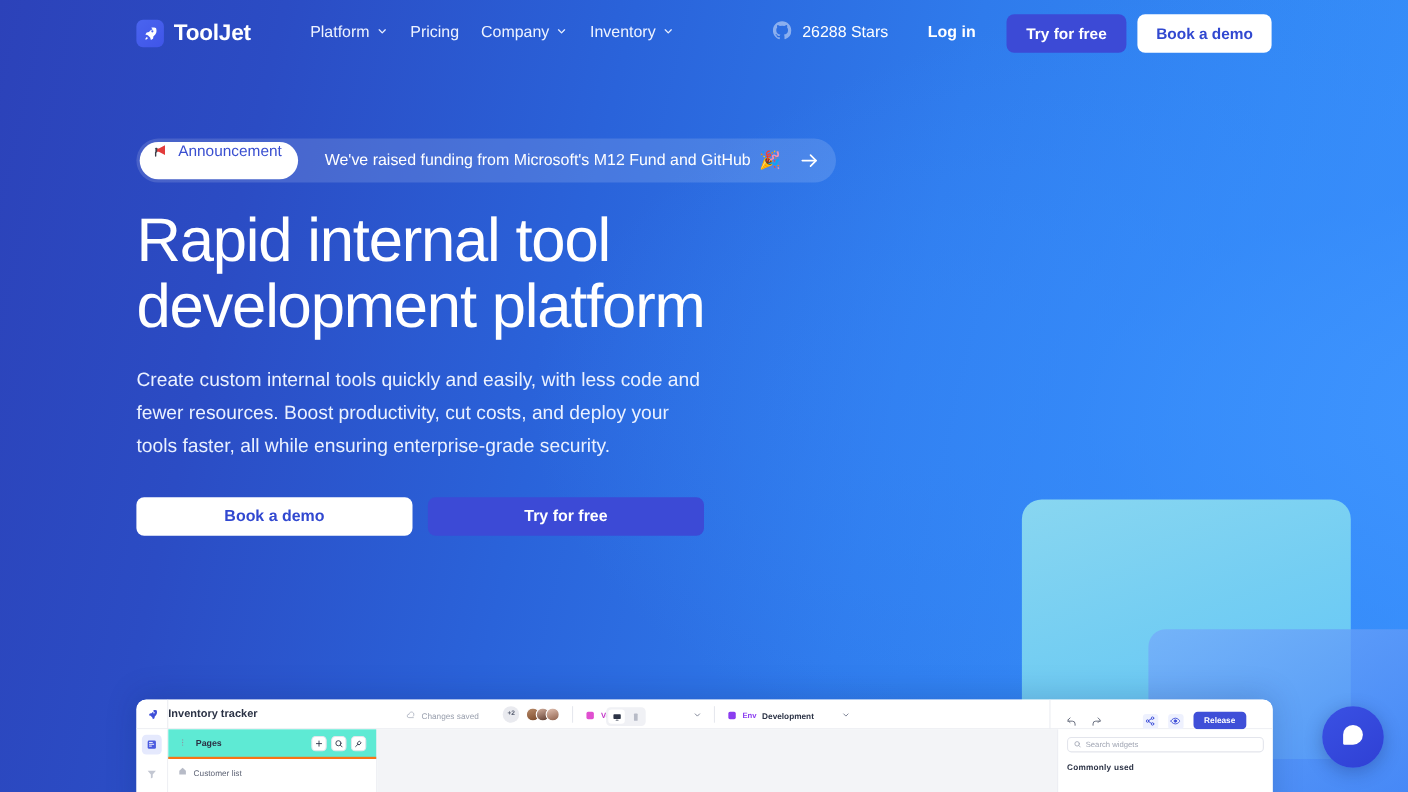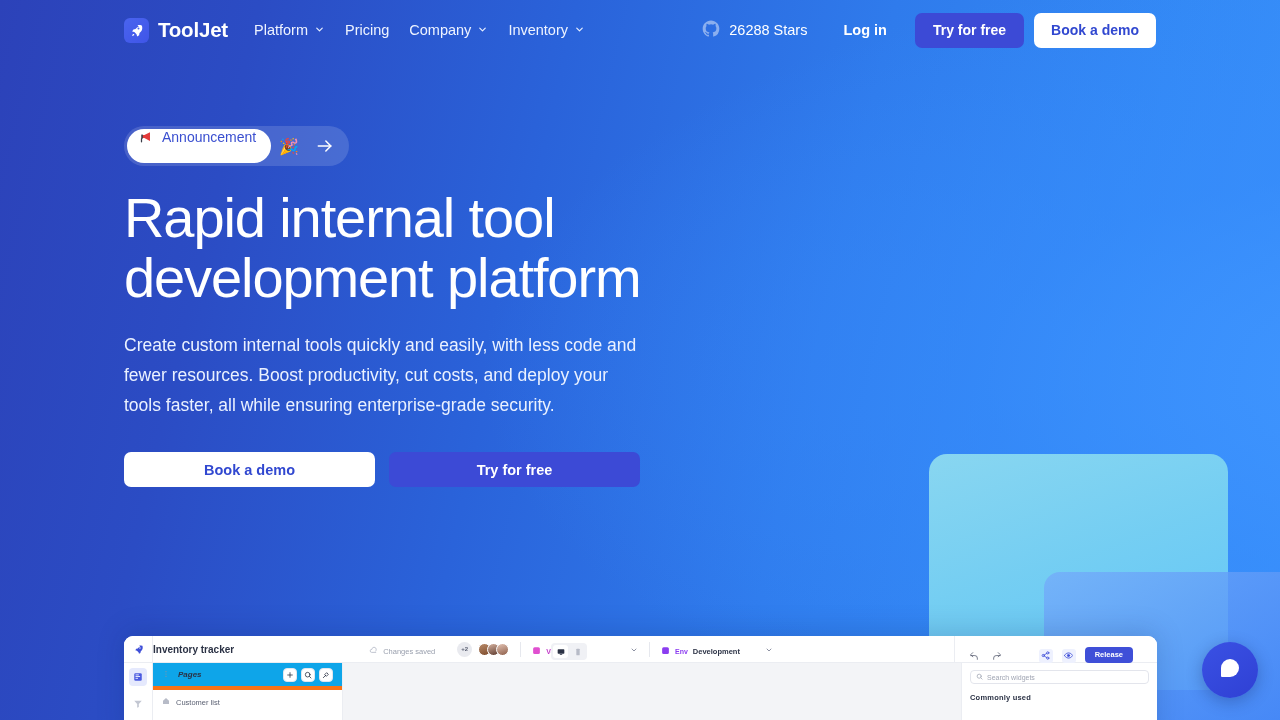--- a/index.html
+++ b/index.html
@@ -30,21 +30,21 @@
     left: 1044px; top: 572px; width: 236px; height: 148px;
     border-radius: 16px 0 0 0;
     background: linear-gradient(150deg, rgba(116,172,250,.78) 0%, rgba(74,134,245,.78) 100%);
   }
 
   
   #navbar {
     position: absolute; left: 0; top: 0; width: 1280px; height: 60px;
     display: flex; align-items: center; padding: 0 124px; z-index: 40;
   }
-  #brand { display: flex; align-items: center; gap: 9px; margin-right: 16px; cursor: pointer; }
+  #brand { display: flex; align-items: center; gap: 9px; margin-right: 44px; cursor: pointer; }
   #brand-mark {
     width: 25px; height: 25px; border-radius: 6px;
     background: linear-gradient(140deg,#4a64ef 0%, #3f55e8 100%);
     display: flex; align-items: center; justify-content: center;
   }
   #brand-name { color: #fff; font-size: 20.5px; font-weight: 700; letter-spacing: -0.2px; }
   .nav-link {
     display: flex; align-items: center; gap: 6px;
     color: #eef3ff; font-size: 14.5px; font-weight: 400;
     padding: 6px 10px; cursor: pointer; white-space: nowrap;
@@ -152,21 +152,21 @@
   #app-body { display: flex; height: 83px; }
   #app-leftrail {
     width: 29px; border-right: 1px solid #ebedf2; background: #fff;
     display: flex; flex-direction: column; align-items: center; padding-top: 5px; gap: 9px;
   }
   .rail-icon { width: 18px; height: 18px; border-radius: 4px; display: flex; align-items: center; justify-content: center; }
   .rail-icon.active { background: #e5e9fd; }
   #pages-panel { width: 190px; border-right: 1px solid #ebedf2; background: #fff; }
   #pages-header {
     height: 27px; display: flex; align-items: center; gap: 8px;
-    padding: 0 9px; background: #0ea5e9; border-bottom: 4px solid #f97316; font-style: italic;
+    padding: 0 9px; background: #5eead4; border-bottom: 2px solid #f97316;
   }
   #pages-title { font-size: 8px; font-weight: 700; color: #2b3245; }
   #pages-actions { margin-left: auto; display: flex; gap: 4px; }
   .pg-btn {
     width: 14px; height: 14px; border: 1px solid #e3e5ec; border-radius: 4px; background: #fff;
     display: flex; align-items: center; justify-content: center; cursor: pointer;
   }
   .page-row { display: flex; align-items: center; gap: 6px; padding: 7px 9px; font-size: 7.5px; color: #5c6274; }
   #app-canvas { flex: 1; background: #f3f4f7; }
   #widget-panel { width: 196px; border-left: 1px solid #ebedf2; background: #fff; padding: 7px 8px; }
@@ -255,20 +255,21 @@
     <div id="announce-pill">
       <span>
         <svg width="15" height="15" viewBox="0 0 24 24" fill="none">
           <path d="M4 9.5h3l9-4.5v14l-9-4.5H4a1 1 0 0 1-1-1v-3a1 1 0 0 1 1-1z" fill="#e23b3b"></path>
           <rect x="2" y="8.6" width="2.6" height="6.8" rx=".6" fill="#3c3f4a"></rect>
           <rect x="1.4" y="14.5" width="2" height="7" rx="1" fill="#3c3f4a"></rect>
         </svg>
       </span>
       <span id="announce-pill-label">Announcement</span>
     </div>
+    <span id="announce-text">We've raised funding from Microsoft's M12 Fund and GitHub</span>
     <span id="announce-emoji">🎉</span>
     <span id="announce-arrow">
       <svg width="20" height="20" viewBox="0 0 24 24" fill="none" stroke="#ffffff" stroke-width="1.8" stroke-linecap="round" stroke-linejoin="round">
           <line x1="4" y1="12" x2="19" y2="12"></line>
           <polyline points="13 6 19 12 13 18"></polyline>
         </svg>
     </span>
   </div>
 
   <div id="hero">

